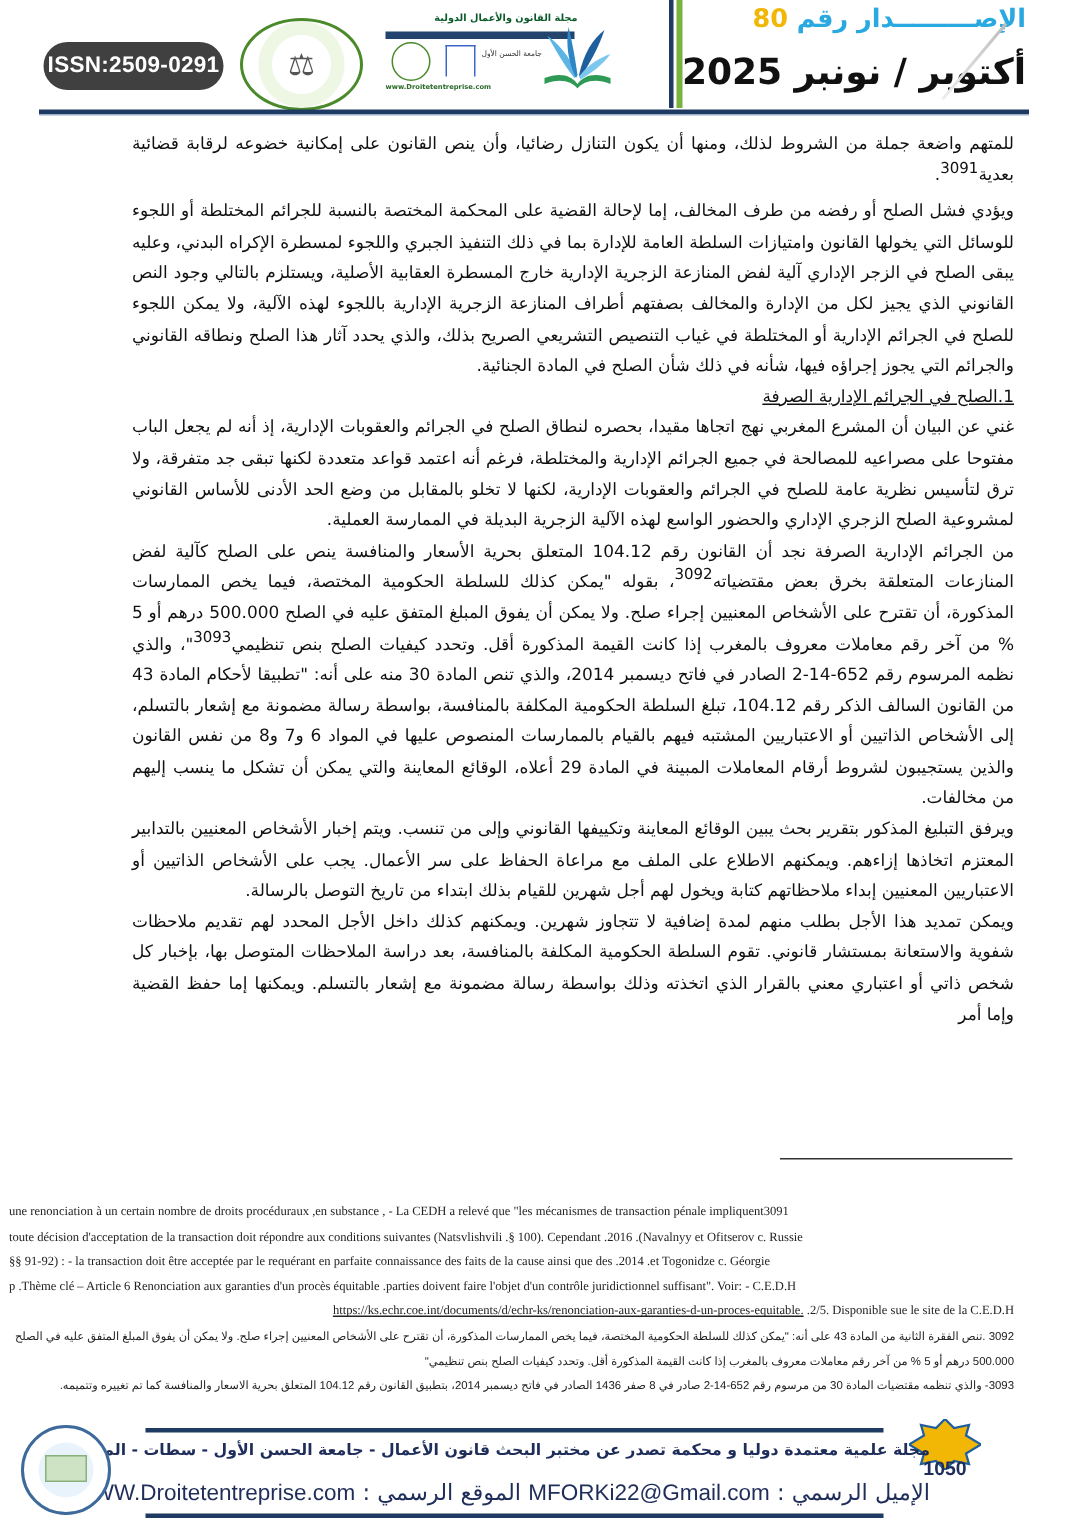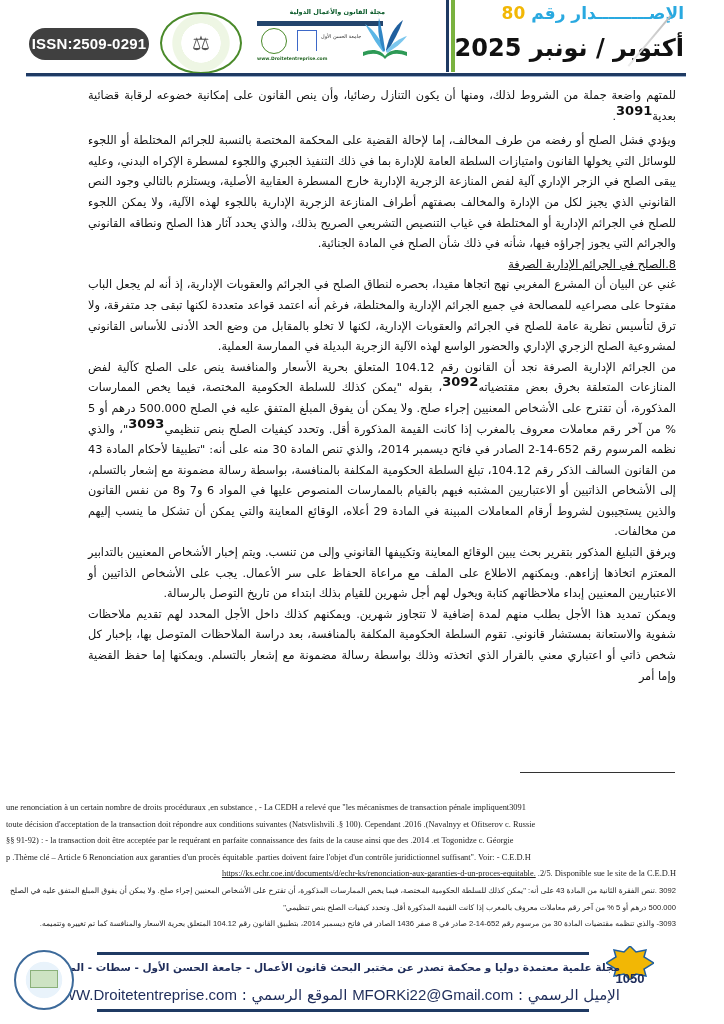--- a/index.html
+++ b/index.html
@@ -25,21 +25,21 @@
   .issue-line { position:absolute; right:40px; top:3px; font-size:17px; font-weight:bold; color:#29a9e0; direction:rtl; white-space:nowrap; }
   .issue-line .num { color:#f2b705; }
   .date-line { position:absolute; right:40px; top:34px; font-size:24px; font-weight:bold; color:#111; direction:rtl; white-space:nowrap; }
   .diag { position:absolute; left:670px; top:15px; width:2px; height:66px; background:linear-gradient(#bbb,#eee); transform:rotate(40deg); transform-origin:top left; }
   .header-rule { position:absolute; left:26px; top:73px; width:660px; height:3px; background:#1f3a63; }
   .header-rule2 { position:absolute; left:26px; top:76px; width:660px; height:1px; background:#9bb0cc; }
 
   
   .body-text { position:absolute; left:88px; top:86px; width:588px; direction:rtl; text-align:justify; font-family:"DejaVu Sans", sans-serif; font-size:11.3px; line-height:20.6px; color:#111; }
   .body-text p { margin:0; }
-  .body-text sup { font-size:13px; line-height:0;font-weight:bold; }
+  .body-text sup { font-size:10px; line-height:0; }
   .body-text .section { text-decoration:underline; }
 
   
   .fn-rule { position:absolute; left:520px; top:772px; width:155px; height:1px; background:#333; }
   .footnotes { position:absolute; left:6px; top:800px; width:670px; font-family:"Liberation Serif", serif; font-size:8.4px; line-height:16.6px; color:#222; }
   .fn-fr { direction:ltr; text-align:justify; text-align-last:left; }
   .fn-fr div { white-space:nowrap; overflow:hidden; }
   .fn-link { text-align:right; }
   .fn-link a { color:#222; text-decoration:underline; }
   .fn-ar { direction:rtl; text-align:right; font-family:Liberation Sans, sans-serif; font-size:7.6px; line-height:16.6px; }
@@ -93,21 +93,21 @@
   <div class="date-line">أكتوبر / نونبر 2025</div>
   <div class="diag"></div>
 </div>
 <div class="header-rule"></div>
 <div class="header-rule2"></div>
 
 <div class="body-text">
   <p><span>للمتهم واضعة جملة من الشروط لذلك، ومنها أن يكون التنازل رضائيا، وأن ينص القانون على إمكانية خضوعه لرقابة قضائية بعدية</span><sup>3091</sup><span>.</span></p>
   <div style="height:4px"></div>
   <p>ويؤدي فشل الصلح أو رفضه من طرف المخالف، إما لإحالة القضية على المحكمة المختصة بالنسبة للجرائم المختلطة أو اللجوء للوسائل التي يخولها القانون وامتيازات السلطة العامة للإدارة بما في ذلك التنفيذ الجبري واللجوء لمسطرة الإكراه البدني، وعليه يبقى الصلح في الزجر الإداري آلية لفض المنازعة الزجرية الإدارية خارج المسطرة العقابية الأصلية، ويستلزم بالتالي وجود النص القانوني الذي يجيز لكل من الإدارة والمخالف بصفتهم أطراف المنازعة الزجرية الإدارية باللجوء لهذه الآلية، ولا يمكن اللجوء للصلح في الجرائم الإدارية أو المختلطة في غياب التنصيص التشريعي الصريح بذلك، والذي يحدد آثار هذا الصلح ونطاقه القانوني والجرائم التي يجوز إجراؤه فيها، شأنه في ذلك شأن الصلح في المادة الجنائية.</p>
-  <p class="section">8.الصلح في الجرائم الإدارية الصرفة</p>
+  <p class="section">1.الصلح في الجرائم الإدارية الصرفة</p>
   <p>غني عن البيان أن المشرع المغربي نهج اتجاها مقيدا، بحصره لنطاق الصلح في الجرائم والعقوبات الإدارية، إذ أنه لم يجعل الباب مفتوحا على مصراعيه للمصالحة في جميع الجرائم الإدارية والمختلطة، فرغم أنه اعتمد قواعد متعددة لكنها تبقى جد متفرقة، ولا ترق لتأسيس نظرية عامة للصلح في الجرائم والعقوبات الإدارية، لكنها لا تخلو بالمقابل من وضع الحد الأدنى للأساس القانوني لمشروعية الصلح الزجري الإداري والحضور الواسع لهذه الآلية الزجرية البديلة في الممارسة العملية.</p>
   <p><span>من الجرائم الإدارية الصرفة نجد أن القانون رقم 104.12 المتعلق بحرية الأسعار والمنافسة ينص على الصلح كآلية لفض المنازعات المتعلقة بخرق بعض مقتضياته</span><sup>3092</sup><span>، بقوله "يمكن كذلك للسلطة الحكومية المختصة، فيما يخص الممارسات المذكورة، أن تقترح على الأشخاص المعنيين إجراء صلح. ولا يمكن أن يفوق المبلغ المتفق عليه في الصلح 500.000 درهم أو 5 % من آخر رقم معاملات معروف بالمغرب إذا كانت القيمة المذكورة أقل. وتحدد كيفيات الصلح بنص تنظيمي</span><sup>3093</sup><span>"، والذي نظمه المرسوم رقم 652-14-2 الصادر في فاتح ديسمبر 2014، والذي تنص المادة 30 منه على أنه: "تطبيقا لأحكام المادة 43 من القانون السالف الذكر رقم 104.12، تبلغ السلطة الحكومية المكلفة بالمنافسة، بواسطة رسالة مضمونة مع إشعار بالتسلم، إلى الأشخاص الذاتيين أو الاعتباريين المشتبه فيهم بالقيام بالممارسات المنصوص عليها في المواد 6 و7 و8 من نفس القانون والذين يستجيبون لشروط أرقام المعاملات المبينة في المادة 29 أعلاه، الوقائع المعاينة والتي يمكن أن تشكل ما ينسب إليهم من مخالفات.</span></p>
   <p>ويرفق التبليغ المذكور بتقرير بحث يبين الوقائع المعاينة وتكييفها القانوني وإلى من تنسب. ويتم إخبار الأشخاص المعنيين بالتدابير المعتزم اتخاذها إزاءهم. ويمكنهم الاطلاع على الملف مع مراعاة الحفاظ على سر الأعمال. يجب على الأشخاص الذاتيين أو الاعتباريين المعنيين إبداء ملاحظاتهم كتابة ويخول لهم أجل شهرين للقيام بذلك ابتداء من تاريخ التوصل بالرسالة.</p>
   <p>ويمكن تمديد هذا الأجل بطلب منهم لمدة إضافية لا تتجاوز شهرين. ويمكنهم كذلك داخل الأجل المحدد لهم تقديم ملاحظات شفوية والاستعانة بمستشار قانوني. تقوم السلطة الحكومية المكلفة بالمنافسة، بعد دراسة الملاحظات المتوصل بها، بإخبار كل شخص ذاتي أو اعتباري معني بالقرار الذي اتخذته وذلك بواسطة رسالة مضمونة مع إشعار بالتسلم. ويمكنها إما حفظ القضية وإما أمر</p>
 </div>
 
 <div class="fn-rule"></div>
 <div class="footnotes">
   <div class="fn-fr">
     <div>une renonciation à un certain nombre de droits procéduraux  ,en substance , - La CEDH a relevé que "les mécanismes de transaction pénale impliquent3091</div>

